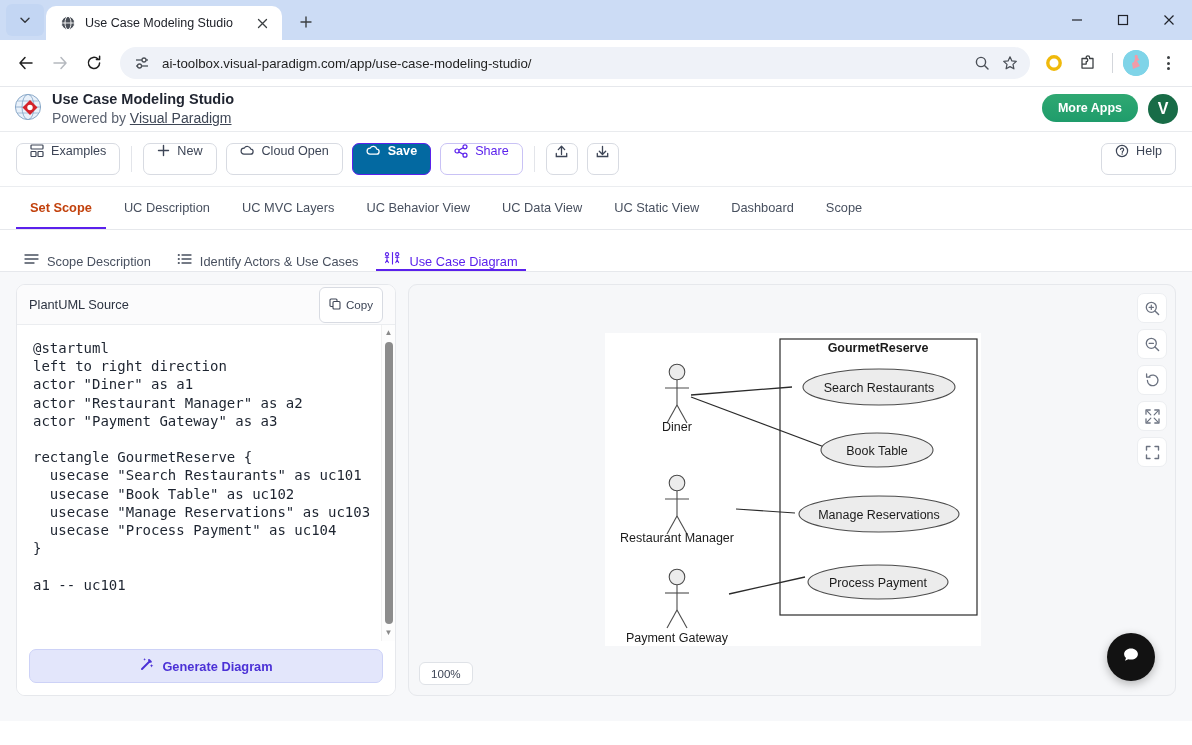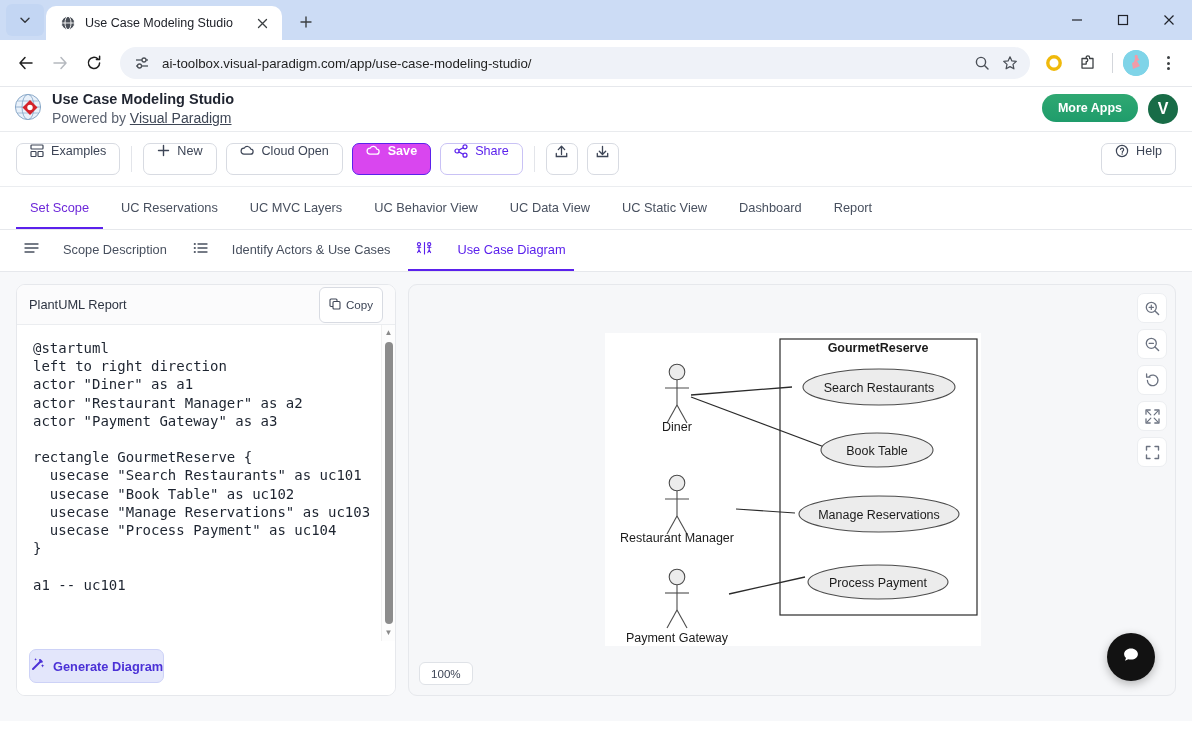--- a/index.html
+++ b/index.html
@@ -105,45 +105,45 @@
   .toolbar {
     height: 55px; background: #fff; display: flex; align-items: center;
     padding: 0 16px; gap: 9px; border-bottom: 1px solid #ebedf0;
   }
   .tb-btn {
     height: 32px; border: 1px solid #d8dbe2; background: #fff;
     border-radius: 7px; font-size: 12.6px; color: #3d4556;
     display: inline-flex; gap: 7px; padding: 0 13px;
     cursor: pointer; font-family: "Liberation Sans", sans-serif; white-space: nowrap;
   }
-  .tb-btn.primary { background: #d946ef; border-color: #5b21ec; color: #fff; font-weight: bold; }
+  .tb-btn.primary { background: #0369a1; border-color: #5b21ec; color: #fff; font-weight: bold; }
   .tb-btn.share { border-color: #c9c2f5; color: #5b21ec; }
   .tb-btn.icon-only { padding: 0; width: 32px; justify-content: center; }
   .tb-divider { width: 1px; height: 26px; background: #e3e5ea; margin: 0 2px; }
   .toolbar .spacer { flex: 1; }
 
   
   .main-tabs {
     height: 43px; background: #fff; display: flex; align-items: stretch;
     padding: 0 16px; gap: 4px; border-bottom: 1px solid #e6e8ec;
   }
   .mtab {
     display: flex; align-items: center; padding: 0 14px; font-size: 12.8px;
     color: #48505f; cursor: pointer; border-bottom: 2.5px solid transparent;
     white-space: nowrap;
   }
-  .mtab.active { color: #6d28d9; font-weight: normal; border-bottom-color: #5b21ec; }
+  .mtab.active { color: #c2410c; font-weight: bold; border-bottom-color: #5b21ec; }
 
   
   .sub-tabs {
     height: 42px; background: #fff; display: flex; align-items: stretch;
     padding: 0 16px; gap: 10px; border-bottom: 1px solid #e6e8ec;
   }
   .stab {
-    display: flex; align-items: center; gap: 24px; padding: 0 8px;
+    display: flex; align-items: flex-end; gap: 8px; padding: 0 8px;
     font-size: 12.8px; color: #48505f; cursor: pointer;
     border-bottom: 2px solid transparent; white-space: nowrap;
   }
   .stab.active { color: #5b21ec; border-bottom-color: #5b21ec; }
 
   
   .workspace {
     height: 449px; background: #f7f8fa; display: flex; padding: 12px 16px 0 16px; gap: 12px;
   }
 
@@ -170,21 +170,21 @@
     font-family: "DejaVu Sans Mono", monospace; font-size: 14px;
     line-height: 18.2px; color: #1d2430; white-space: pre; overflow: hidden;
   }
   .fake-scrollbar {
     position: absolute; top: 0; right: 0; width: 14px; height: 100%;
     background: #fdfdfd; border-left: 1px solid #f0f0f0;
     display: flex; flex-direction: column; align-items: center;
   }
   .fs-arrow { font-size: 8px; color: #8a8a8a; line-height: 1; padding: 4px 0; cursor: pointer; }
   .fs-thumb { width: 8px; flex: 1; margin: 1px 0; background: #8c8c8c; border-radius: 4px; cursor: pointer; }
-  .sp-actions { padding: 8px 12px 12px 12px; display: flex; gap: 21px; background:#fff; }
+  .sp-actions { padding: 8px 12px 12px 12px; display: flex; flex-direction: column; gap: 21px; background:#fff; }
   .btn-generate {
     height: 34px; background: #e3e6fb; border: 1px solid #cdd2f7; border-radius: 7px;
     color: #4b31d6; font-size: 12.8px; font-weight: bold; cursor: pointer;
     display: flex; align-items: center; justify-content: center; gap: 8px;
     font-family: "Liberation Sans", sans-serif;
   }
   .btn-render {
     height: 34px; background: #5b21ec; border: none; border-radius: 7px;
     color: #fff; font-size: 12.8px; font-weight: bold; cursor: pointer;
     display: flex; align-items: center; justify-content: center; gap: 8px;
@@ -430,27 +430,27 @@
           <path d="M5.5 5.4 a1.6 1.6 0 1 1 1.9 1.9 v1" fill="none" stroke="#3d4556" stroke-width="1.2" stroke-linecap="round"></path>
           <circle cx="7.1" cy="10.1" r="0.75" fill="#3d4556"></circle>
         </svg>
     </span>
     <span>Help</span>
   </button>
 </div>
 
 <div class="main-tabs">
   <div class="mtab active">Set Scope</div>
-  <div class="mtab">UC Reservations</div>
+  <div class="mtab">UC Description</div>
   <div class="mtab">UC MVC Layers</div>
   <div class="mtab">UC Behavior View</div>
   <div class="mtab">UC Data View</div>
   <div class="mtab">UC Static View</div>
   <div class="mtab">Dashboard</div>
-  <div class="mtab">Report</div>
+  <div class="mtab">Scope</div>
 </div>
 
 <div class="sub-tabs">
   <div class="stab">
     <span>
       <svg width="15" height="14" viewBox="0 0 15 14">
           <line x1="1" y1="3" x2="14" y2="3" stroke="#48505f" stroke-width="1.3" stroke-linecap="round"></line>
           <line x1="1" y1="7" x2="14" y2="7" stroke="#48505f" stroke-width="1.3" stroke-linecap="round"></line>
           <line x1="1" y1="11" x2="10" y2="11" stroke="#48505f" stroke-width="1.3" stroke-linecap="round"></line>
         </svg>
@@ -481,21 +481,21 @@
       </svg>
     </span>
     <span>Use Case Diagram</span>
   </div>
 </div>
 
 <div class="workspace">
 
   <div class="source-panel">
     <div class="sp-header">
-      <span class="sp-title">PlantUML Report</span>
+      <span class="sp-title">PlantUML Source</span>
       <button class="sp-copy">
         <span>
           <svg width="12" height="12" viewBox="0 0 12 12">
               <rect x="1" y="1" width="7" height="7.5" rx="1" fill="none" stroke="#3d4556" stroke-width="1.1"></rect>
               <rect x="4" y="3.5" width="7" height="7.5" rx="1" fill="#fff" stroke="#3d4556" stroke-width="1.1"></rect>
             </svg>
         </span>
         <span>Copy</span>
       </button>
     </div>

